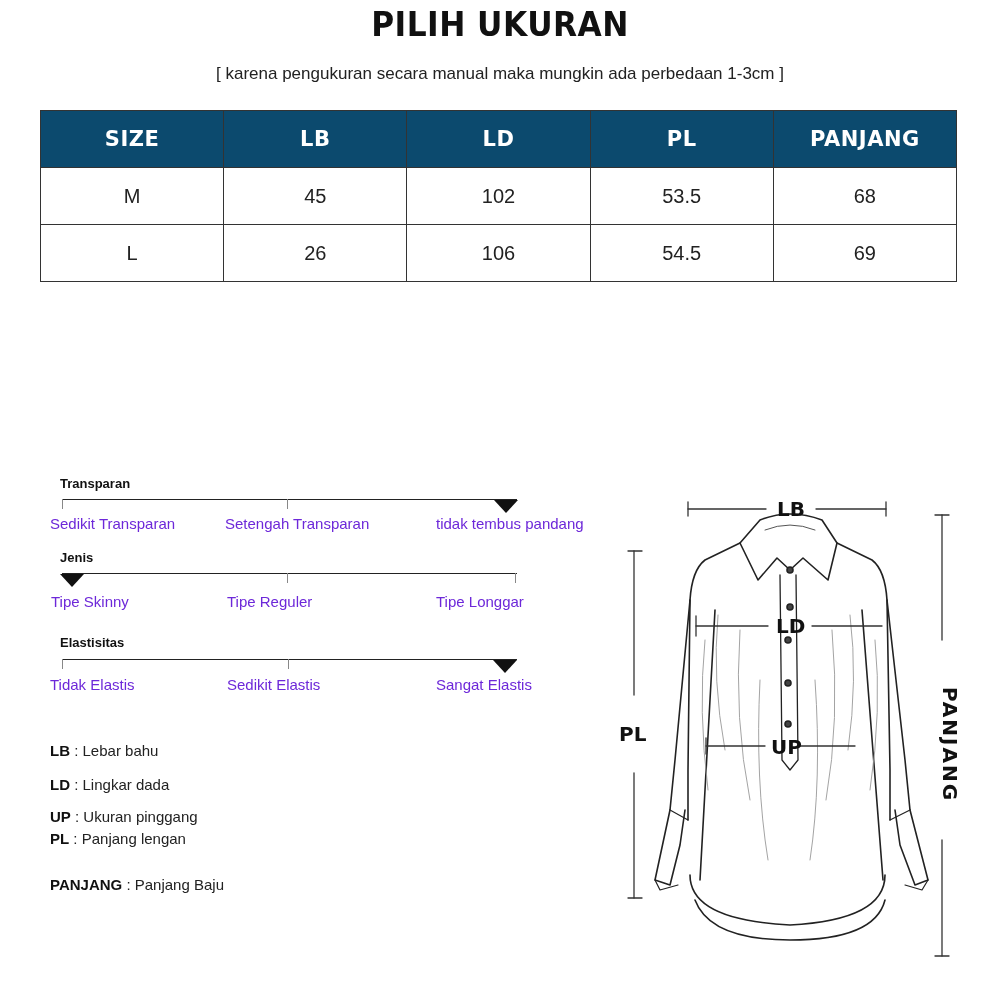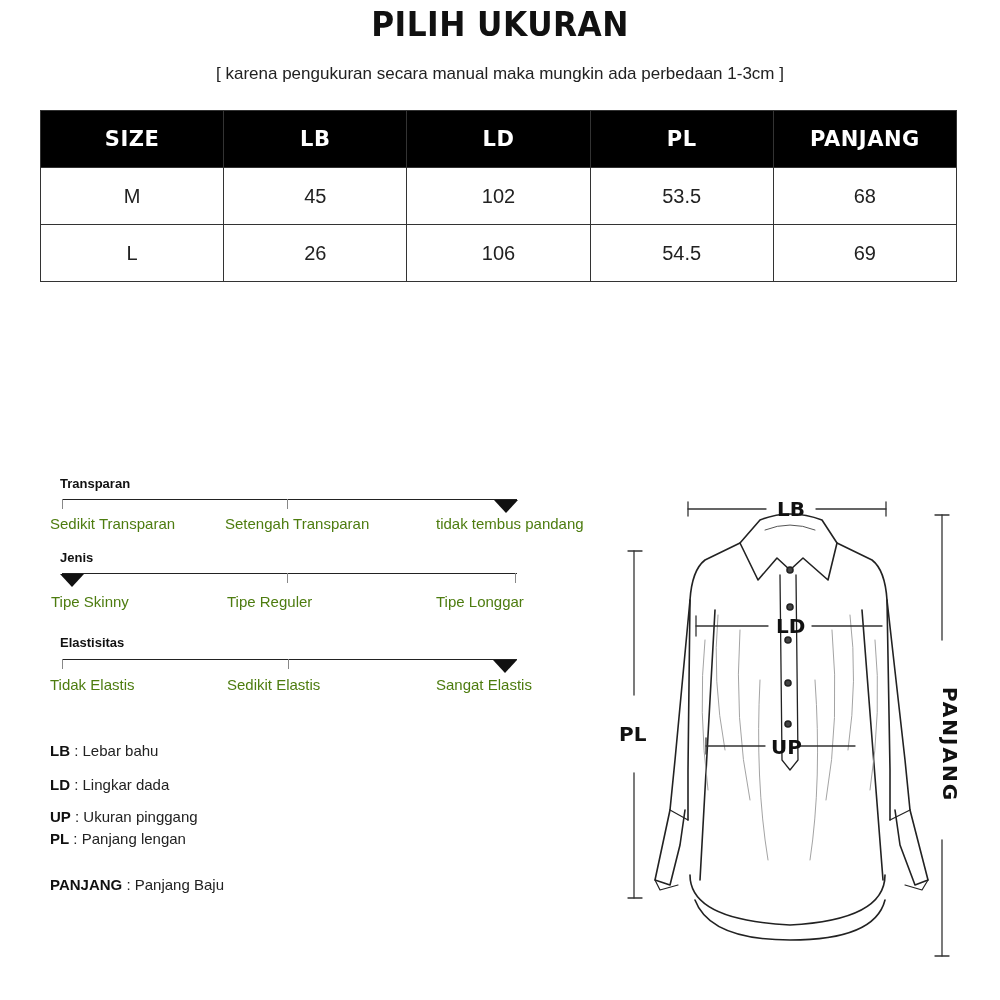--- a/index.html
+++ b/index.html
@@ -1,27 +1,27 @@
 <!DOCTYPE html>
 <html><head>
 <meta charset="utf-8">
 <style>
   html, body { margin: 0; padding: 0; background: #ffffff; }
   body { width: 1000px; height: 1000px; position: relative; overflow: hidden; font-family: "Liberation Sans", sans-serif; color: #111; }
   .title { position: absolute; top: 4px; left: 0; width: 1000px; text-align: center; font-family: "DejaVu Sans", sans-serif; font-weight: bold; font-size: 34px; letter-spacing: 0.5px; color: #111; transform: scaleX(0.92); }
   .subtitle { position: absolute; top: 64px; left: 0; width: 1000px; text-align: center; font-size: 17px; color: #222; }
   table.size { position: absolute; top: 110px; left: 40px; width: 917px; border-collapse: collapse; table-layout: fixed; }
-  table.size th { background: #000000; color: #ffffff; font-family: "DejaVu Sans", sans-serif; font-weight: bold; font-size: 21px; height: 54px; border: 1px solid #333; letter-spacing: 0.5px; }
+  table.size th { background: #0c4a6e; color: #ffffff; font-family: "DejaVu Sans", sans-serif; font-weight: bold; font-size: 21px; height: 54px; border: 1px solid #333; letter-spacing: 0.5px; }
   table.size td { height: 54px; border: 1px solid #333; text-align: center; font-size: 20px; color: #222; }
   .scale { position: absolute; left: 50px; width: 560px; }
   .scale .label { position: absolute; left: 10px; font-weight: bold; font-size: 13px; color: #111; }
   .scale .line { position: absolute; left: 12px; width: 455px; height: 1px; background: #222; }
   .scale .tick { position: absolute; width: 1px; height: 10px; background: #888; }
   .scale .marker { position: absolute; width: 0; height: 0; border-left: 12px solid transparent; border-right: 12px solid transparent; border-top: 13px solid #111; }
-  .scale .opt { position: absolute; font-size: 15px; color: #4d7c0f; white-space: nowrap; }
+  .scale .opt { position: absolute; font-size: 15px; color: #6d28d9; white-space: nowrap; }
   .legend { position: absolute; left: 50px; top: 742px; }
   .legend .row { position: absolute; left: 0; font-size: 15px; color: #222; white-space: nowrap; }
   .legend .row b { color: #111; }
   .diagram { position: absolute; left: 600px; top: 480px; width: 380px; height: 490px; }
   .dlabel { position: absolute; font-family: "DejaVu Sans", sans-serif; font-weight: bold; font-size: 20px; color: #111; }
 </style>
 </head>
 <body>
 
 <div class="title">PILIH UKURAN</div>

